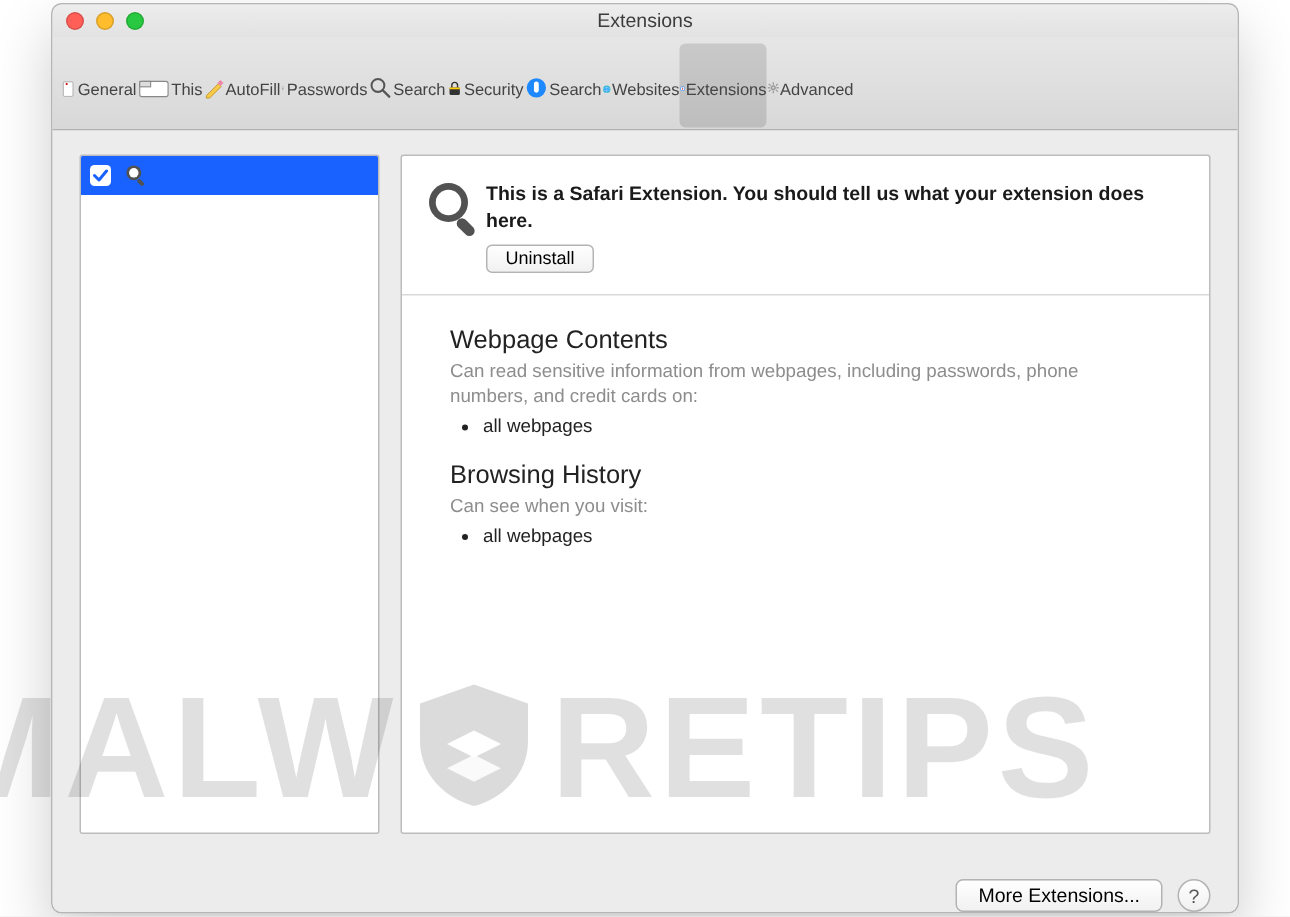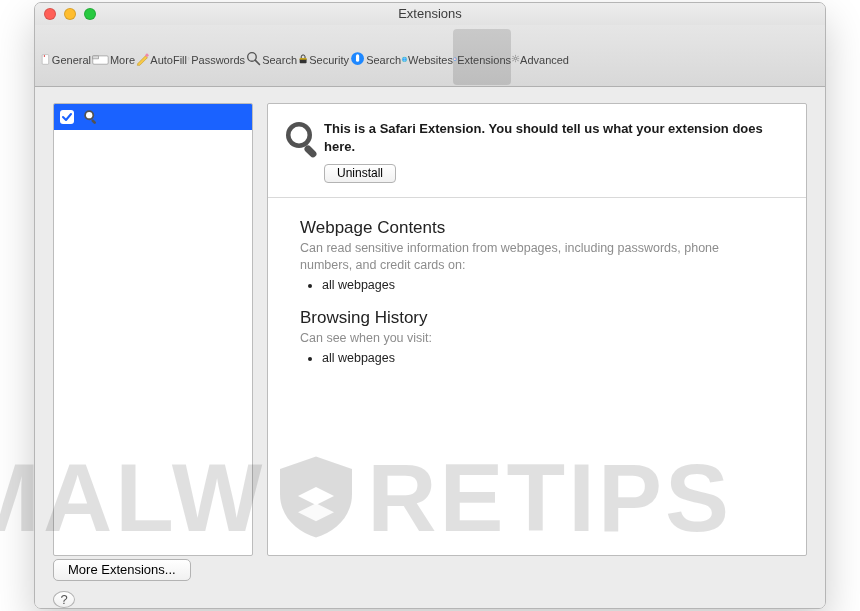--- a/index.html
+++ b/index.html
@@ -149,26 +149,25 @@
       color:#222;
     }
     .perms h4 { font-size: 17px; font-weight: 400; margin-bottom: 2px;}
     .perms p { color:#8d8d8d; font-size: 12.5px; line-height: 1.35; }
     .perms ul { margin: 4px 0 16px 22px; font-size: 12.5px; }
     .perms li { margin: 0 0; }
 
     .footer {
       height: 44px;
       display:flex;
-      align-items:flex-start;
+      align-items:flex-end;
       justify-content:flex-end;
       padding: 0 18px;
       gap: 10px;
       background:#ececec;
-      flex-direction:column;
     }
     .more-btn {
       font-size: 13px;
       padding: 2px 14px 3px;
       border: 1px solid #b3b3b3;
       border-radius: 5px;
       background: linear-gradient(#ffffff,#f1f1f1);
       cursor: default;
     }
     .help {
@@ -210,21 +209,21 @@
       </div>
       <span class="lbl">General</span>
     </div>
     <div class="tb-item narrow">
       <div class="tb-icon">
         <svg viewBox="0 0 32 32">
             <rect x="3" y="10" width="26" height="14" rx="2" fill="#fff" stroke="#888"></rect>
             <rect x="3" y="10" width="10" height="5" fill="#ddd" stroke="#888"></rect>
           </svg>
       </div>
-      <span class="lbl">More</span>
+      <span class="lbl">This</span>
     </div>
     <div class="tb-item">
       <div class="tb-icon">
         <svg viewBox="0 0 32 32">
             <path d="M6 26 L22 10 L26 14 L10 30 L5 30 Z" fill="#f7c948" stroke="#b8860b"></path>
             <rect x="22" y="6" width="6" height="6" transform="rotate(45 25 9)" fill="#e8a"></rect>
           </svg>
       </div>
       <span class="lbl">AutoFill</span>
     </div>

